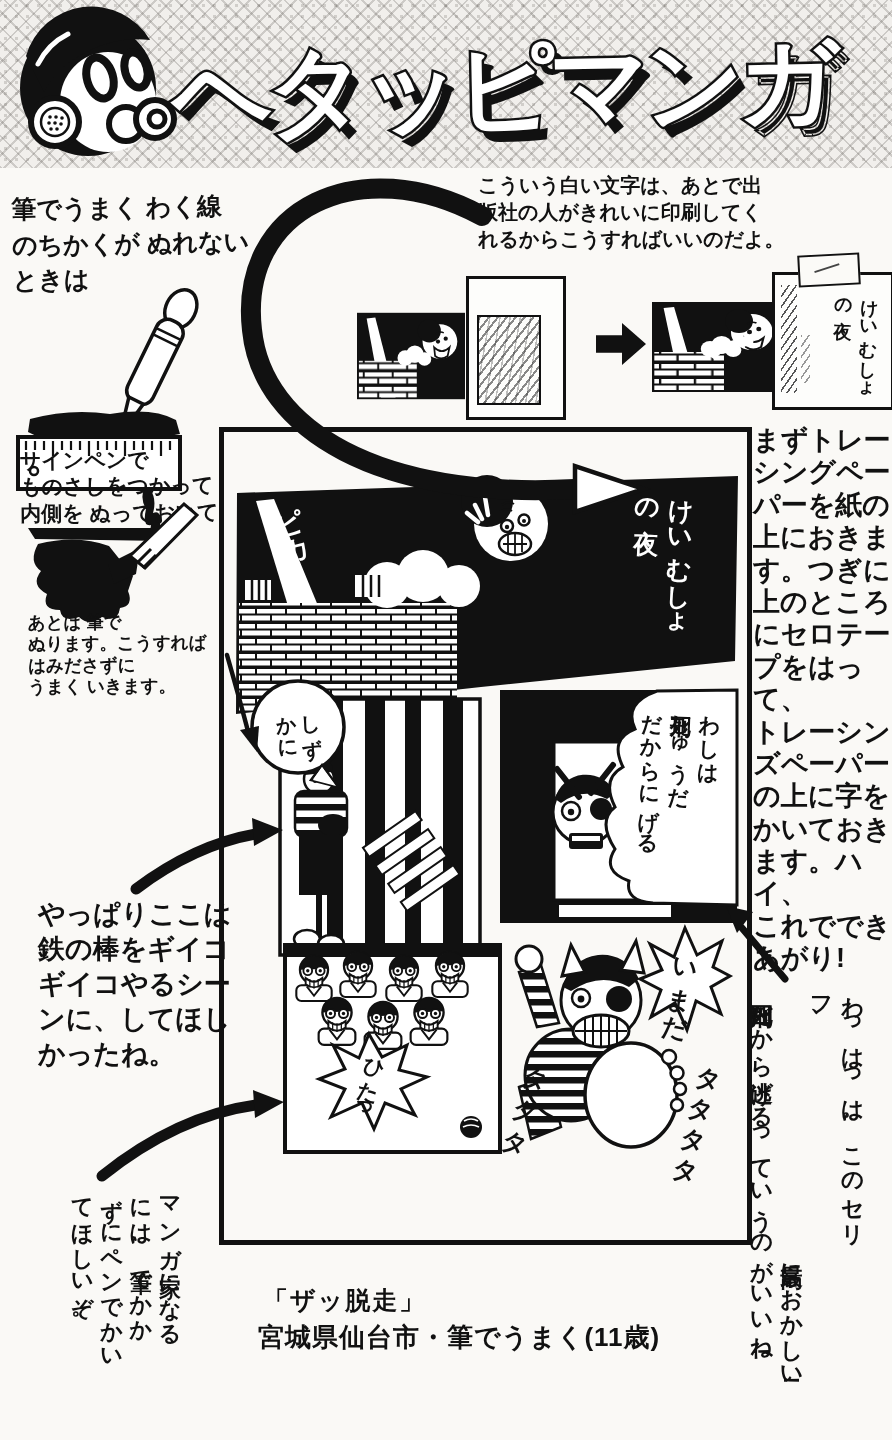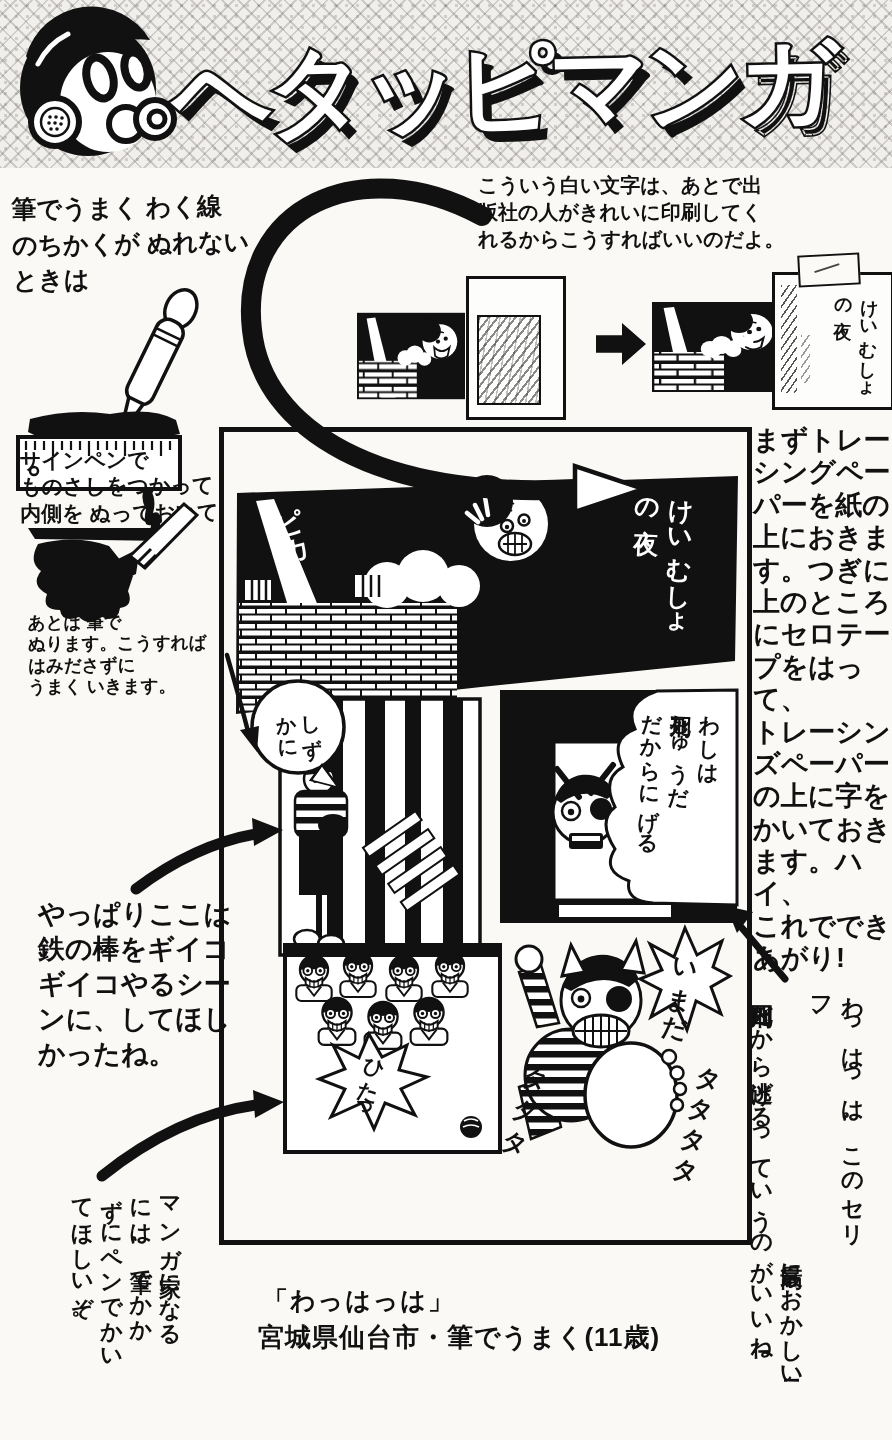--- a/index.html
+++ b/index.html
@@ -331,21 +331,21 @@
   <div class="t v b" style="left:276px;top:702px;height:80px;font-size:20px;line-height:1.2;transform:rotate(-4deg)">しず
 かに</div>
   <div class="t v b" style="left:634px;top:700px;height:198px;font-size:21px;line-height:1.38;transform:rotate(2deg)">わしは
 死刑しゅうだ
 だからにげる</div>
   <div class="t v b" style="left:666px;top:942px;height:90px;font-size:25px;transform:rotate(10deg)">いまだ</div>
   <div class="t v b" style="left:356px;top:1044px;height:80px;font-size:21px;transform:rotate(14deg)">ひたっ</div>
   <div class="t v b" style="left:512px;top:1048px;height:112px;font-size:25px;letter-spacing:5px;transform:rotate(18deg)">タタタ</div>
   <div class="t v b" style="left:684px;top:1048px;height:132px;font-size:25px;letter-spacing:3px;transform:rotate(14deg)">タタタタ</div>
 
-  <div class="t b" style="left:263px;top:1284px;font-size:25px;letter-spacing:2px">「わっはっは」</div>
+  <div class="t b" style="left:263px;top:1284px;font-size:25px;letter-spacing:2px">「ザッ脱走」</div>
   <div class="t b" style="left:258px;top:1320px;font-size:26px;letter-spacing:1px">宮城県仙台市・筆でうまく(11歳)</div>
 
   <svg width="892" height="1440" style="left:0;top:0;pointer-events:none" viewBox="0 0 892 1440">
     <g>
       <path d="M482,216 C360,150 238,208 252,330 C262,430 380,500 575,489" fill="none" stroke="#111" stroke-width="20" stroke-linecap="round"></path>
       <polygon points="575,466 575,512 644,489" fill="#fff" stroke="#111" stroke-width="4.5"></polygon>
     </g>
     <g>
       <path d="M227,655 C237,690 243,712 249,735" fill="none" stroke="#111" stroke-width="4.5" stroke-linecap="round"></path>
       <polygon points="257,752 240,730 259,726" fill="#111"></polygon>

